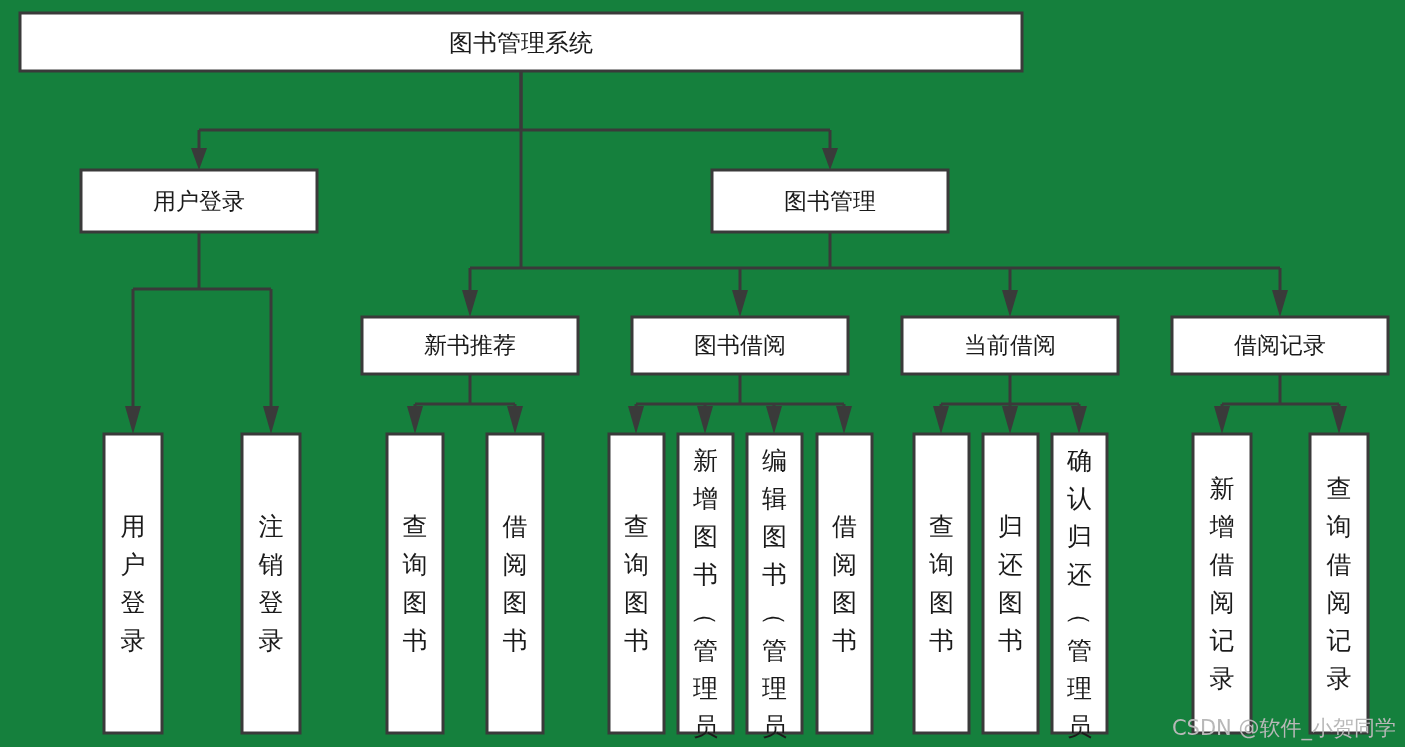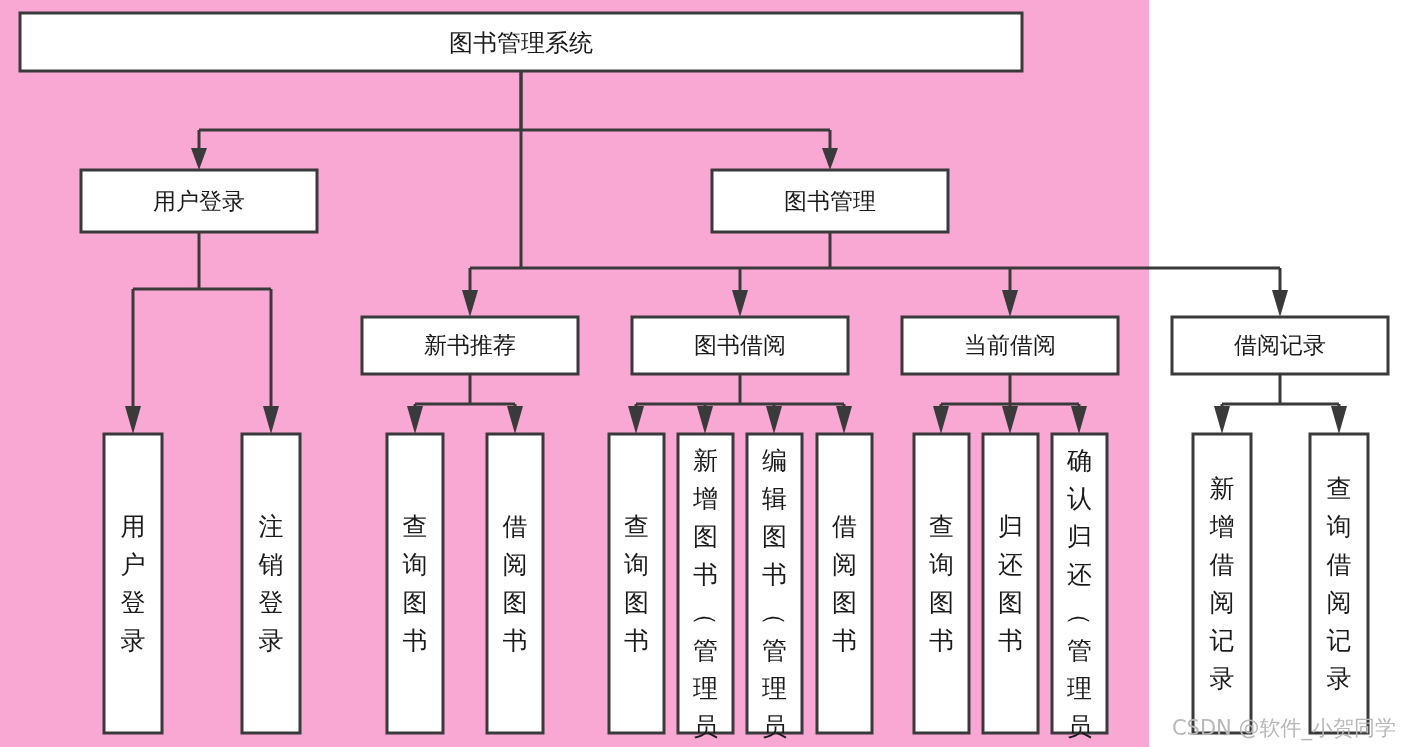--- a/index.html
+++ b/index.html
@@ -9,23 +9,23 @@
     background: #ffffff;
   }
   body {
     width: 1405px;
     height: 747px;
     font-family: "DejaVu Sans", "Liberation Sans", sans-serif;
     overflow: hidden;
   }
   #diagram-root {
     position: relative;
-    width: 1149px;
+    width: 1405px;
     height: 747px;
-    background: #f9a8d4;
+    background: #15803d;
   }
   svg#flowchart {
     position: absolute;
     top: 0;
     left: 0;
     width: 1405px;
     height: 747px;
   }
   .node-box {
     fill: #ffffff;

